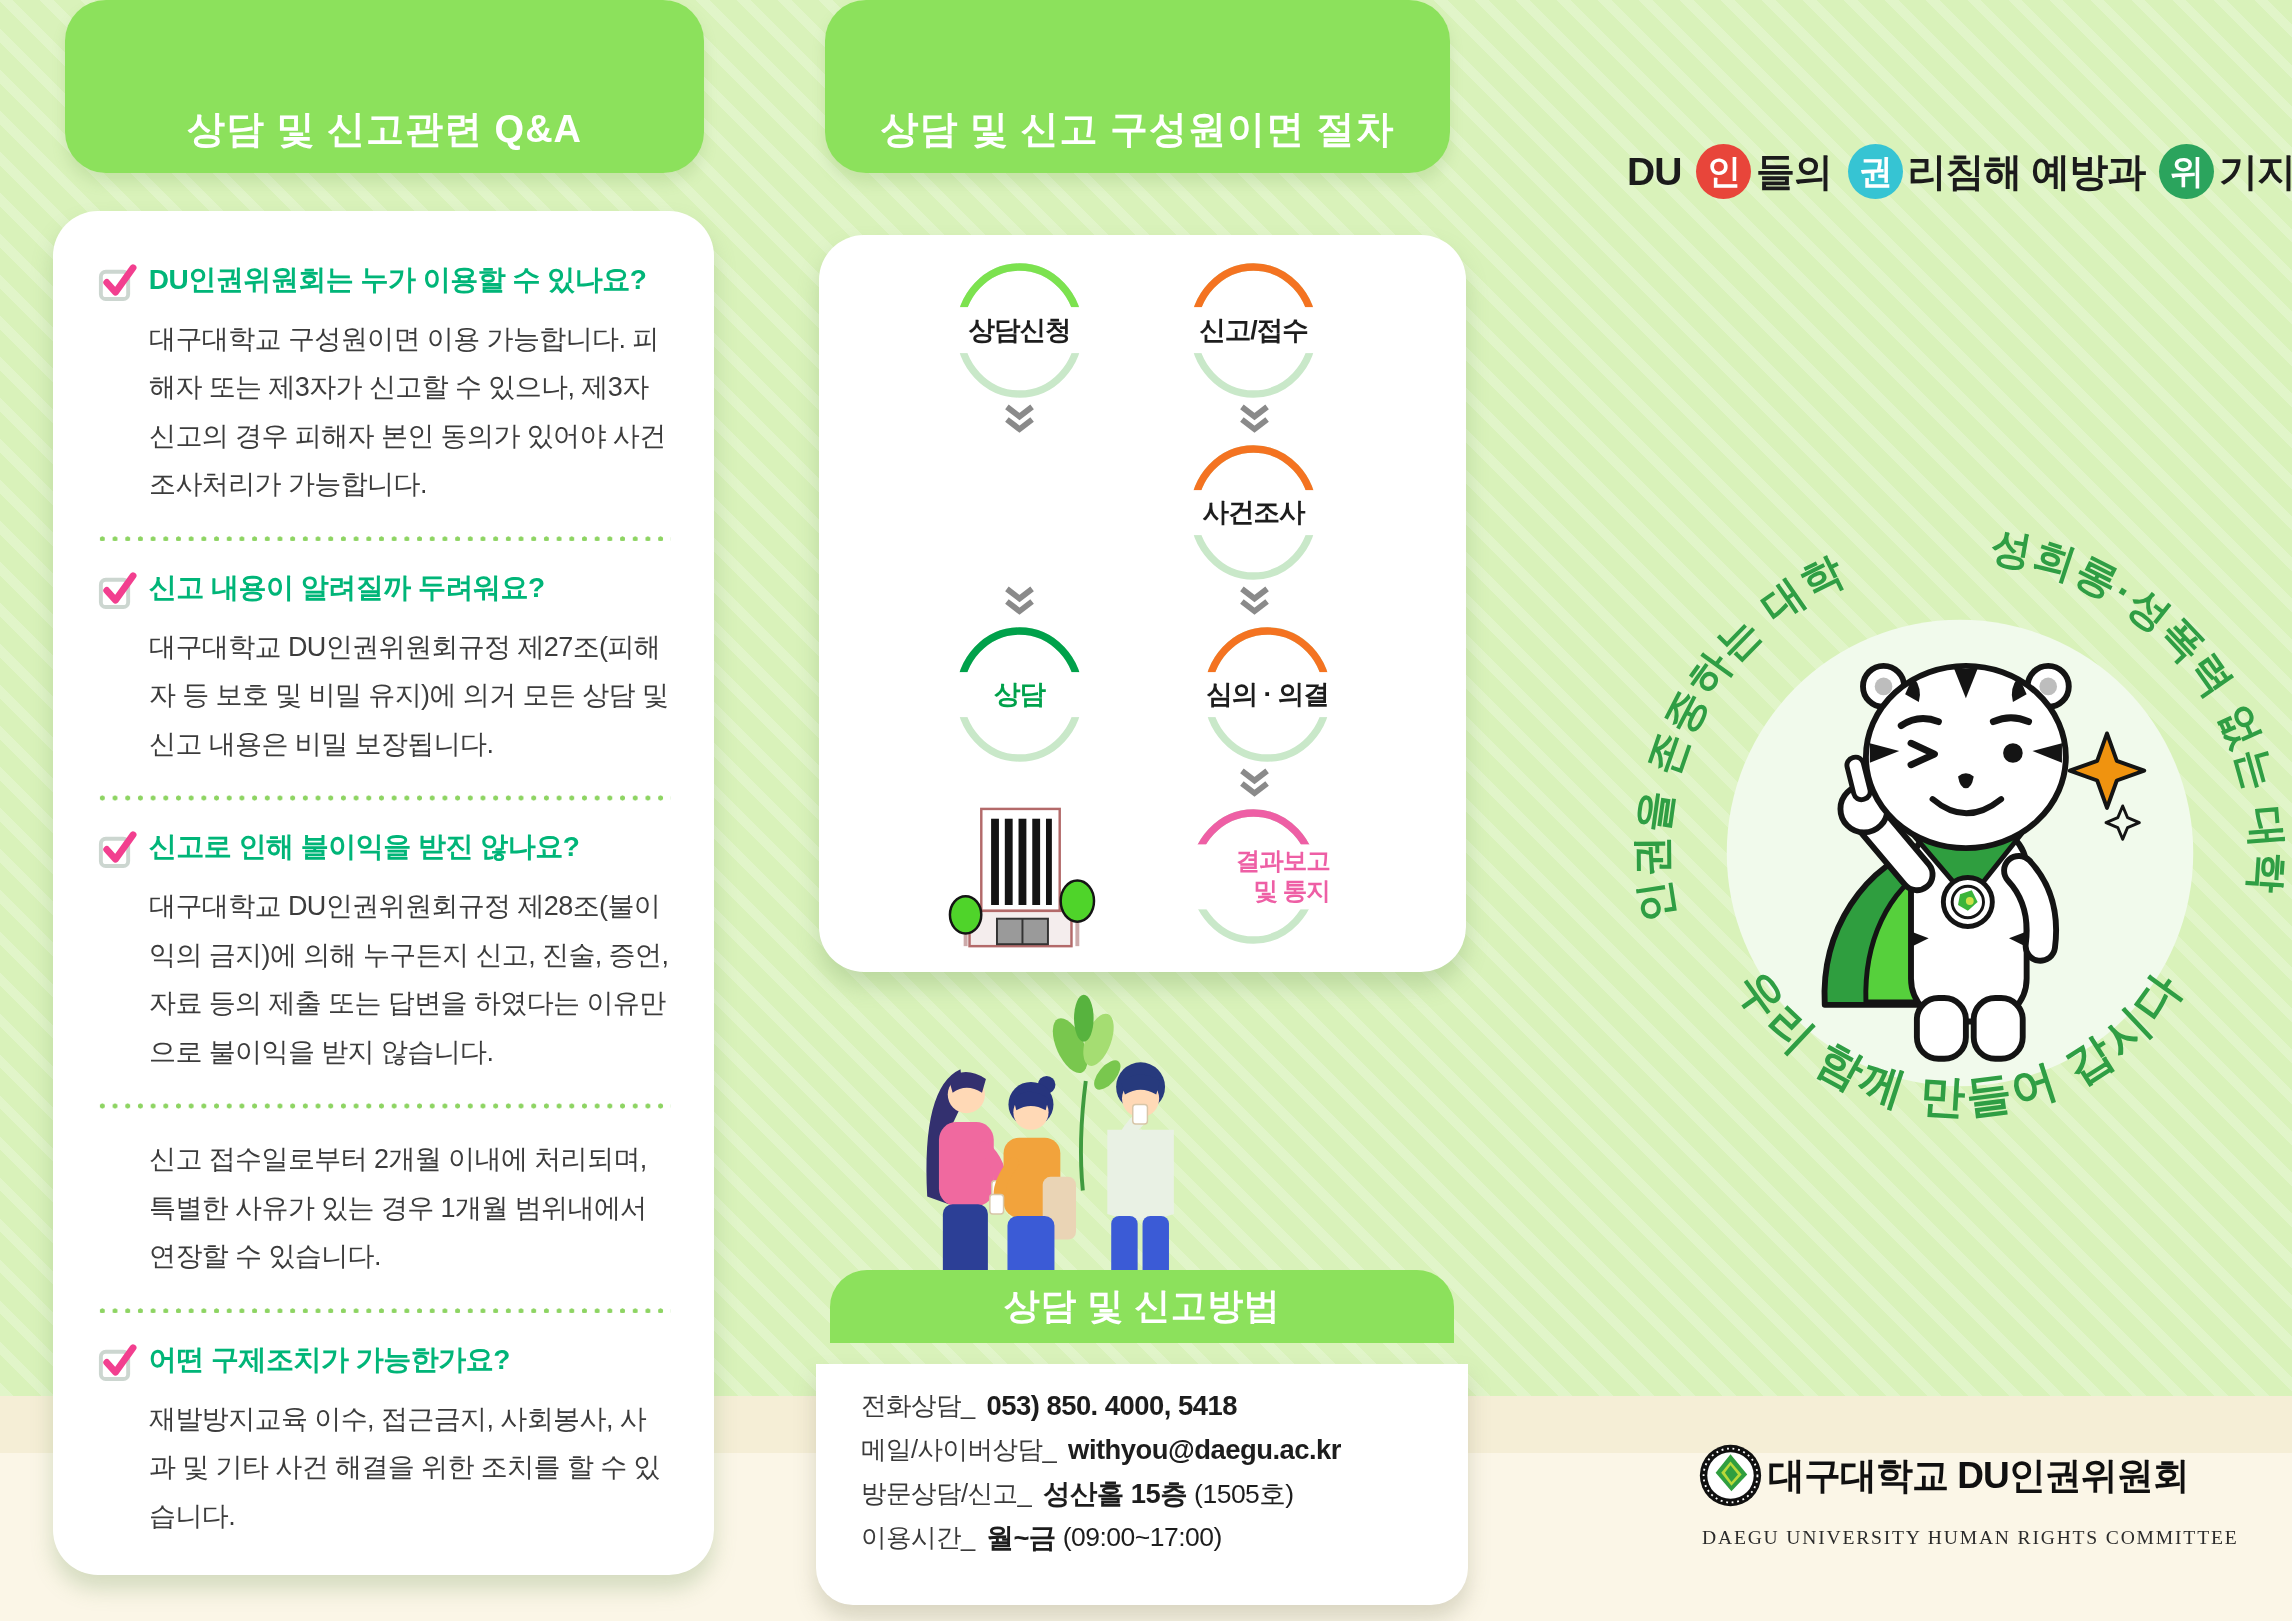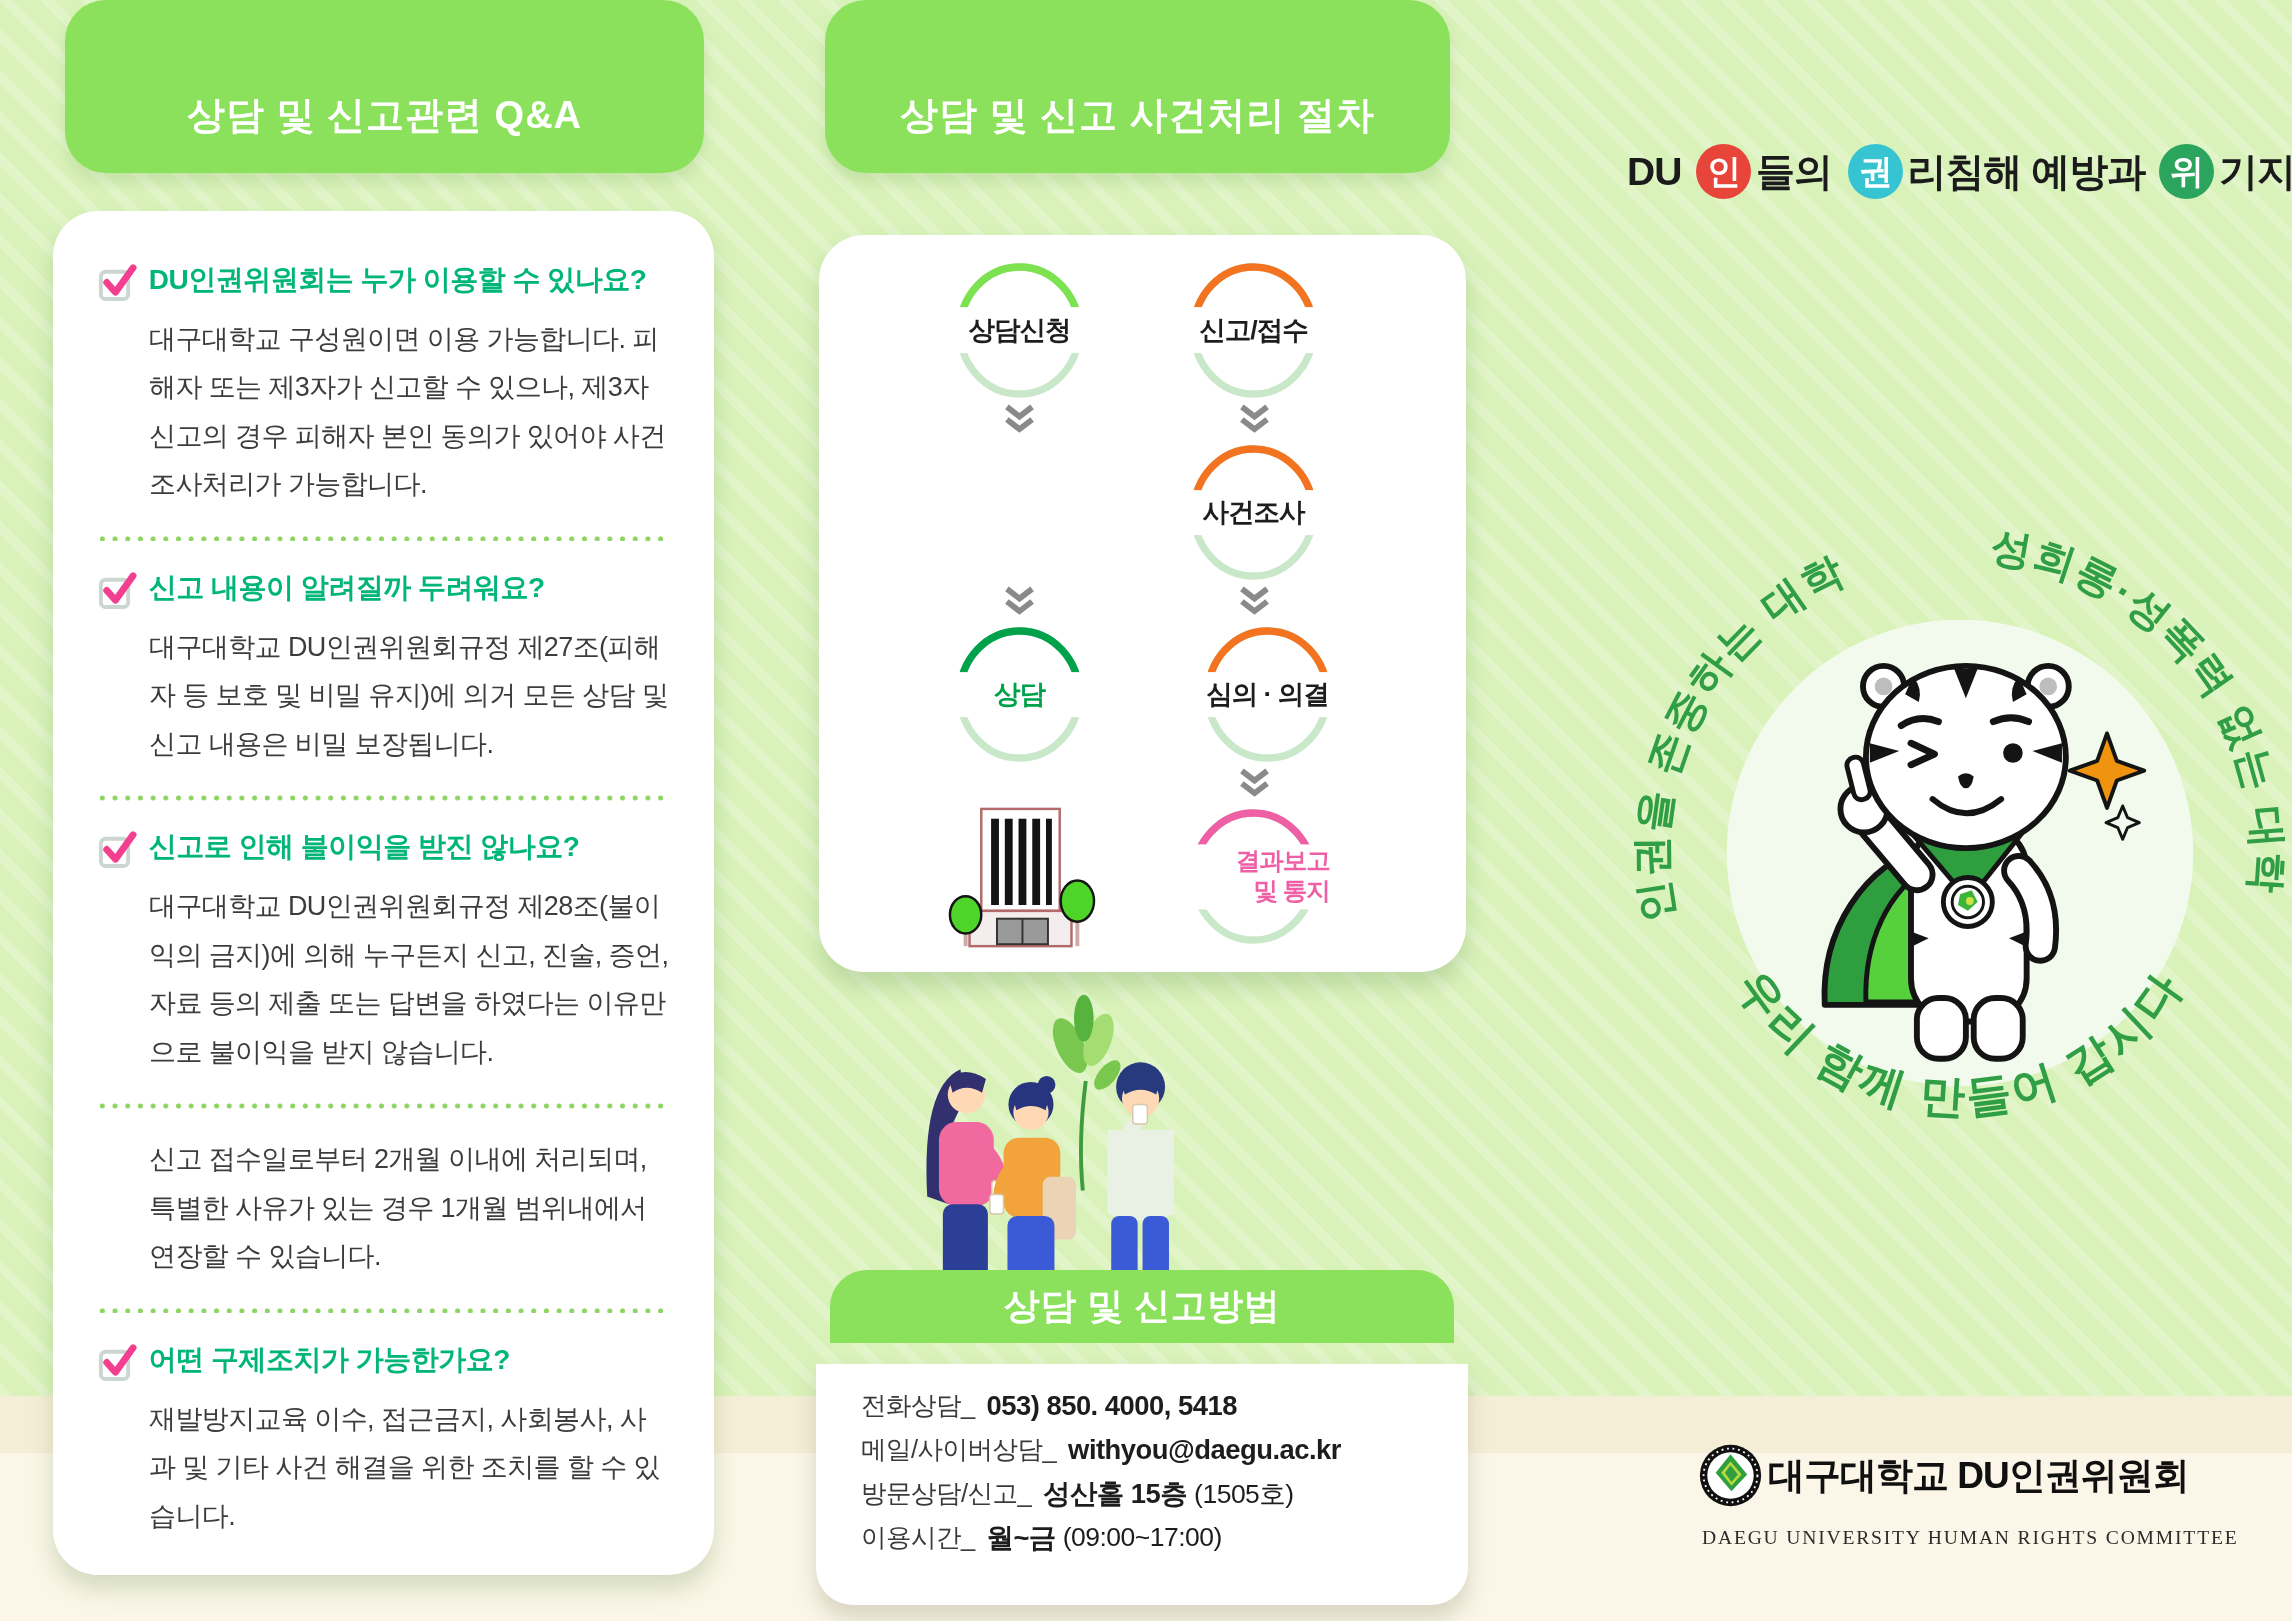--- a/index.html
+++ b/index.html
@@ -14,21 +14,21 @@
   .bg-green::before{content:"";position:absolute;inset:0;
     background:repeating-linear-gradient(45deg,rgba(255,255,255,.22) 0 9.8px,transparent 9.8px 29px);}
   .bg-cream{position:absolute;left:0;top:1396px;width:100%;height:225px;
     background:linear-gradient(180deg,#f5eed6 0 57px,#fbf6e7 57px);}
   
   .panel-header{
     position:absolute;background:#8ce15c;border-radius:41px;
     display:flex;align-items:flex-end;justify-content:center;
     box-shadow:0 9.8px 13.7px rgba(110,160,80,.18);
   }
-  .panel-header .ht{color:#ffffff;font-size:38px;font-weight:800;letter-spacing:1px;padding-bottom:32px;}
+  .panel-header .ht{color:#ffffff;font-size:38px;font-weight:800;letter-spacing:1px;padding-bottom:18px;}
   
   .qa-wrap{position:absolute;left:53px;top:211px;width:661px;height:1364px;
     background:#fff;border-radius:45px;box-shadow:0 13.7px 21.6px rgba(110,150,90,.28);
     padding:49px 43px 35px 43px;box-sizing:border-box;}
   .qa-q{display:flex;align-items:flex-start;gap:13.7px;margin-bottom:15.7px;}
   .checkbox{width:39px;height:39px;flex:0 0 39px;position:relative;top:2px;}
   .checkbox svg{overflow:visible;display:block;}
   .qa-q-text{color:#00b578;font-size:28px;font-weight:800;line-height:39px;letter-spacing:-0.5px;}
   .qa-a{margin:0 0 5.9px 53px;color:#3c3c3c;font-size:27px;line-height:1.8;letter-spacing:-0.6px;}
   .qa-sep{height:5.9px;margin:26.5px 0;
@@ -143,21 +143,21 @@
             </svg>
         </span>
         <span class="qa-q-text">어떤 구제조치가 가능한가요?</span>
       </div>
       <p class="qa-a">재발방지교육 이수, 접근금지, 사회봉사, 사과 및 기타 사건 해결을 위한 조치를 할 수 있습니다.</p>
     </div>
 
   </div>
 
   <div class="panel-header" style="left:825px;top:0;width:625px;height:173px">
-    <div class="ht">상담 및 신고 사건처리 절차</div>
+    <div class="ht">상담 및 신고 구성원이면 절차</div>
   </div>
 
   <div class="flow-card">
 
     <div class="flow-node" style="left:136px;top:25.5px">
       <svg class="flow-ring" viewBox="0 0 132 142">
         <ellipse cx="66" cy="71" rx="61" ry="65" fill="none" stroke="#c9e8c9" stroke-width="7.5"></ellipse>
         <path d="M 5 71 A 61 65 0 0 1 127 71" fill="none" stroke-width="7.5" stroke="#7ce24f"></path>
       </svg>
       <div class="flow-label">상담신청</div>

